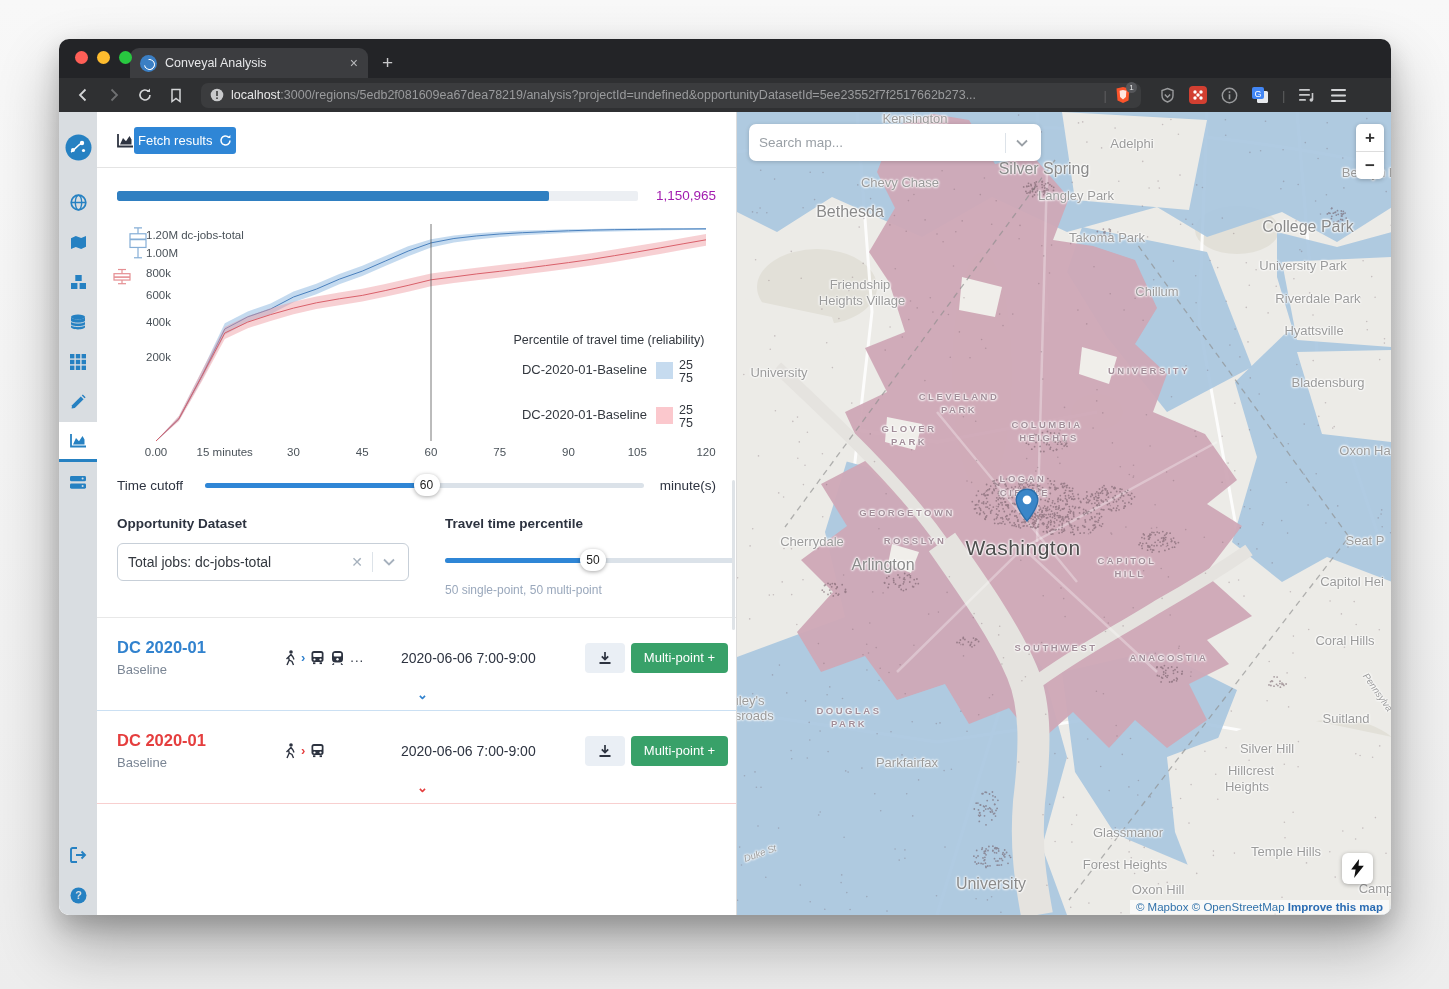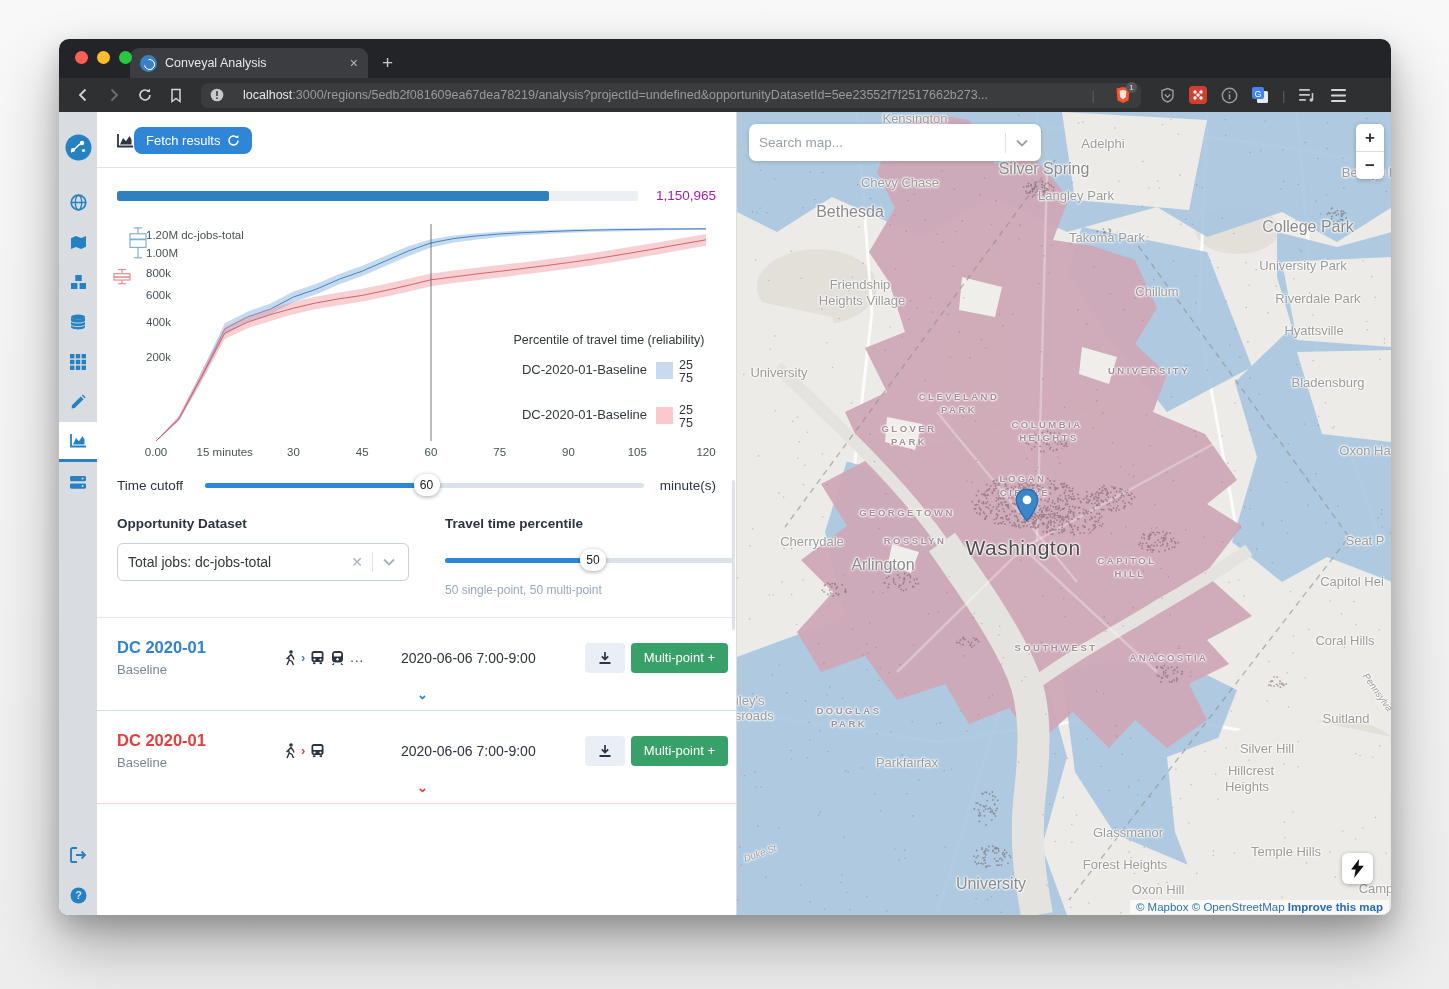--- a/index.html
+++ b/index.html
@@ -17,21 +17,21 @@
   .tab-title { color:#e6e7e9; font-size:12.5px; flex:1; white-space:nowrap; overflow:hidden; }
   .tab-close { color:#b9babd; font-size:14px; cursor:default; }
   .newtab { color:#c7c8ca; font-size:19px; margin:0 0 4px 14px; }
   .favicon { width:17px; height:17px; border-radius:50%; background:#3b7fc4; position:relative; flex:0 0 17px; }
   .favicon:after { content:""; position:absolute; left:4px; top:4px; width:9px; height:9px;
                    border:1.5px solid #fff; border-radius:50%; border-left-color:transparent; transform:rotate(35deg); }
   .toolbar { height:34px; background:#2f3032; display:flex; align-items:center; padding:0 12px; gap:7px; }
   .nav-ic { width:24px; height:24px; display:flex; align-items:center; justify-content:center; color:#d4d5d7; }
   .nav-ic.dim { color:#6f7072; }
   .urlbar { flex:0 0 auto; width:940px; height:25px; margin-left:6px; background:#3b3c3e; border-radius:7px;
-            display:flex; align-items:center; padding:0 9px; gap:19px; }
+            display:flex; align-items:center; padding:0 9px; gap:7px; }
   .url-text { font-size:12.5px; color:#9a9b9d; white-space:nowrap; overflow:hidden; flex:1; }
   .url-text b { color:#e8e8e8; font-weight:normal; }
   .url-sep { color:#5c5d5f; font-size:13px; }
   .shield { position:relative; width:18px; height:18px; }
   .badge { position:absolute; right:-5px; top:-4px; background:#55565a; color:#e6e6e6; font-size:8px;
            border-radius:50%; width:11px; height:11px; line-height:11px; text-align:center; }
   .ext-row { display:flex; align-items:center; gap:13px; margin-left:10px; }
   .ext-ic { width:18px; height:18px; display:flex; align-items:center; justify-content:center; }
 
   .content { display:flex; height:803px; background:#fff; }
@@ -40,22 +40,22 @@
   .dock { width:38px; background:#d9dde1; display:flex; flex-direction:column; align-items:center; flex:0 0 38px; }
   .dock-item { width:38px; height:40px; display:flex; align-items:center; justify-content:center; color:#2681c2; }
   .dock-item.logo { height:70px; }
   .dock-item.active { background:#fff; border-bottom:3px solid #2681c2; }
   .dock-spacer { flex:1; }
 
   
   .panel { width:640px; flex:0 0 640px; background:#fff; border-right:1px solid #dcdcdc; position:relative; overflow:hidden; }
   .panel-header { display:flex; align-items:center; padding:15px 18px 13px 20px; border-bottom:1px solid #e4e4e4; }
   .panel-title { font-size:17px; font-weight:600; color:#2d3340; margin-left:9px; flex:1; }
-  .fetch-btn { background:#2f86d6; color:#fff; border:none; border-radius:8px; font-size:13px;
-               padding:6px 12px; display:flex; align-items:center; gap:7px; font-family:inherit; }
+  .fetch-btn { background:#2f86d6; color:#fff; border:none; border-radius:3px; font-size:13px;
+               padding:6px 4px; display:flex; align-items:center; gap:7px; font-family:inherit; }
   .totals { padding:20px 20px 6px 20px; }
   .total-row { display:flex; align-items:center; margin-bottom:7px; }
   .total-track { flex:1; height:10px; background:#eceff3; border-radius:2px; overflow:hidden; }
   .total-fill { height:100%; border-radius:2px; }
   .total-value { width:78px; text-align:right; font-size:13.5px; color:#a21caf; }
   #chart { display:block; margin:4px 0 0 14px; }
   .tick { fill:#4a5259; font-size:11.5px; }
   .legend-h { fill:#33383f; font-size:12.5px; }
   .legend-t { fill:#33383f; font-size:13px; }
   .legend-n { fill:#33383f; font-size:12.5px; }
@@ -2307,21 +2307,21 @@
             <circle cx="543.9" cy="76.8" r="0.8"></circle>
             <circle cx="478.7" cy="662.3" r="0.8"></circle>
             <circle cx="373.2" cy="181.7" r="0.8"></circle>
           </g>
         </svg>
       <div id="map-labels">
           <span class="ml" style="left: 178px; top: 6px;">Kensington</span>
           <span class="ml" style="left: 163px; top: 70px;">Chevy Chase</span>
           <span class="ml city" style="left: 307px; top: 57px;">Silver Spring</span>
           <span class="ml city" style="left: 113px; top: 100px;">Bethesda</span>
-          <span class="ml" style="left: 366px; top: 31px;">Adelphi</span>
+          <span class="ml" style="left: 395px; top: 31px;">Adelphi</span>
           <span class="ml" style="left: 339px; top: 83px;">Langley Park</span>
           <span class="ml city" style="left: 571px; top: 115px;">College Park</span>
           <span class="ml" style="left: 633px; top: 60px;">Berwyn H</span>
           <span class="ml" style="left: 370px; top: 125px;">Takoma Park</span>
           <span class="ml" style="left: 566px; top: 153px;">University Park</span>
           <span class="ml" style="left: 420px; top: 179px;">Chillum</span>
           <span class="ml" style="left: 581px; top: 186px;">Riverdale Park</span>
           <span class="ml" style="left: 577px; top: 218px;">Hyattsville</span>
           <span class="ml" style="left: 123px; top: 172px;">Friendship</span>
           <span class="ml" style="left: 125px; top: 188px;">Heights Village</span>

